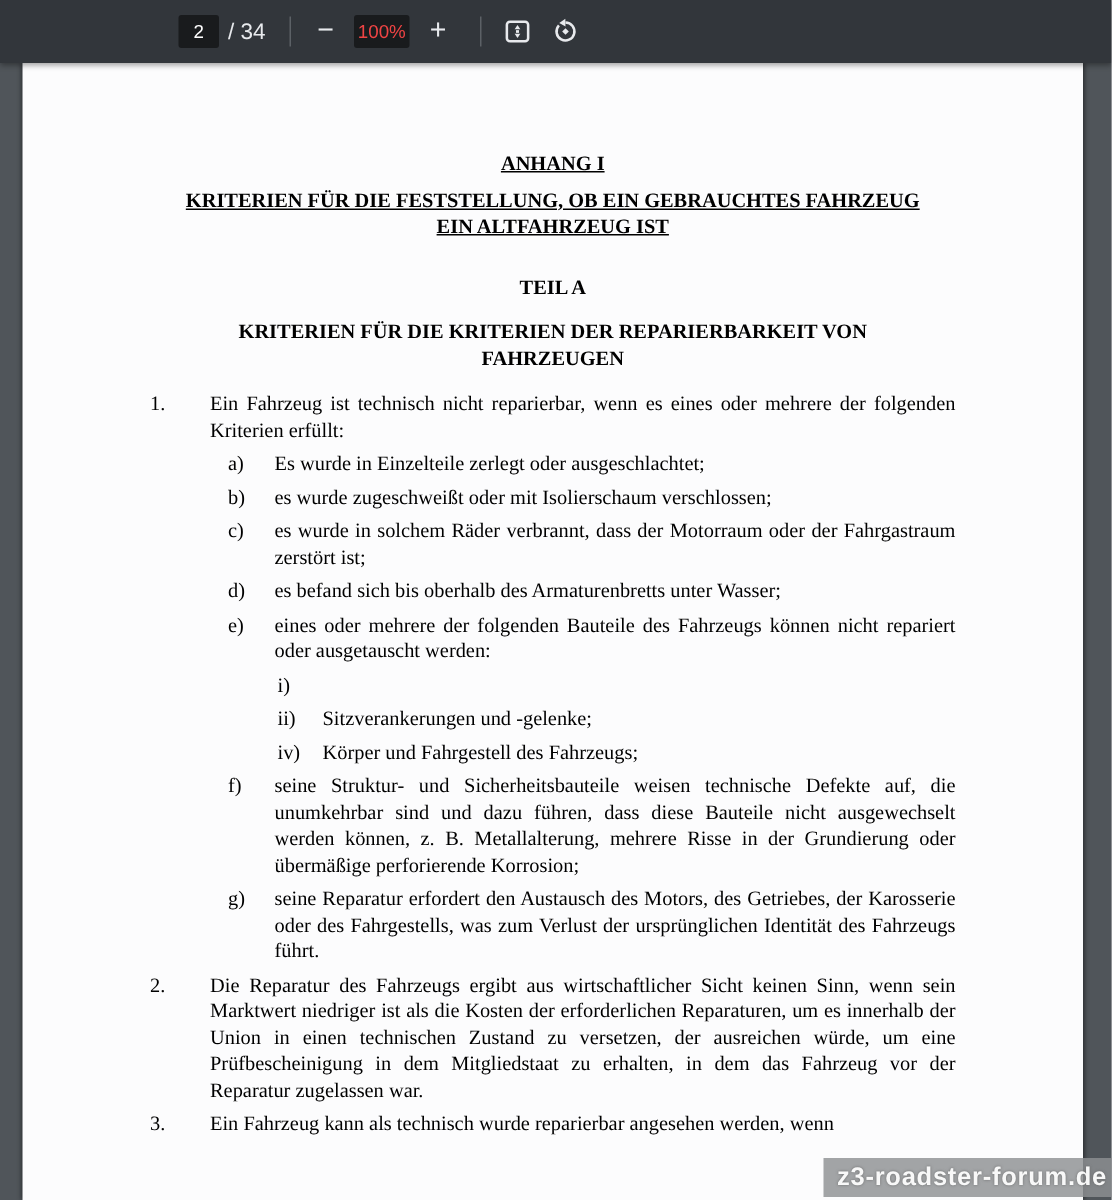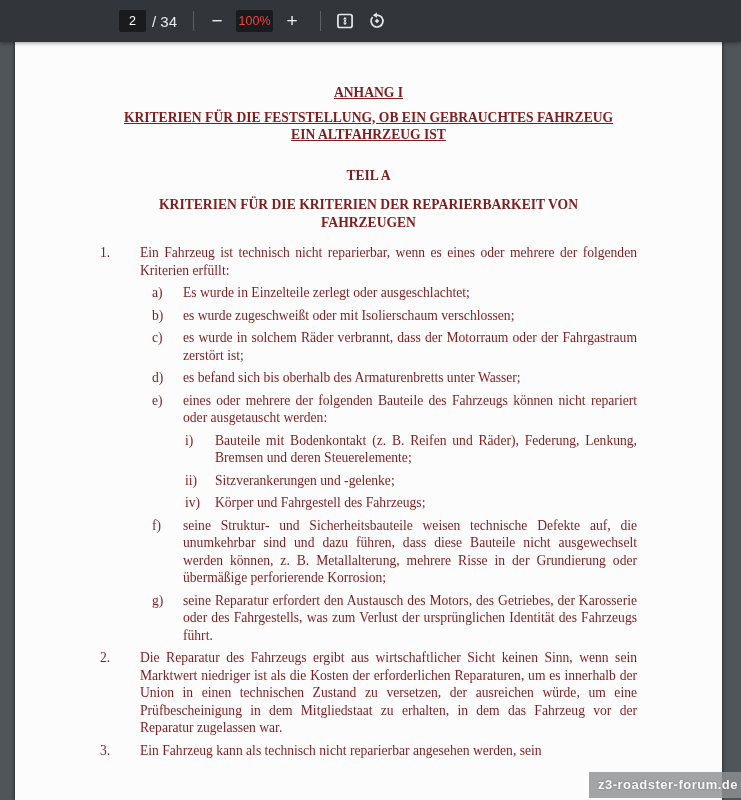--- a/index.html
+++ b/index.html
@@ -46,42 +46,42 @@
     background:#50555a;
   }
   .pdf-page{
     position:absolute;left:15px;top:0;width:707px;height:758px;
     background:#fcfcfd;overflow:hidden;
     box-shadow:-1px 0 3px rgba(0,0,0,.35), 1px 0 3px rgba(0,0,0,.35);
   }
   .content{
     padding:42px 85px 0 85px;
     font-family:"Liberation Serif", serif;
-    font-size:13.6px;line-height:17.5px;color:#7f1d1d;
+    font-size:13.6px;line-height:17.5px;color:#000000;margin-top:16px;
   }
   .h-center{text-align:center;font-weight:700;}
   .u{text-decoration:underline;}
   .h-title{margin-top:7px;}
   .h-teil{margin-top:23px;}
   .h-bew{margin-top:12px;}
   .list{margin-top:13px;}
   .row{display:flex;margin-bottom:5px;}
   .row .lbl{flex:0 0 40px;}
   .row.lvl2{padding-left:52px;}
   .row.lvl2 .lbl{flex:0 0 31px;}
   .row.lvl3{padding-left:85px;}
   .row.lvl3 .lbl{flex:0 0 30px;}
   .row .txt{flex:1;text-align:justify;}
   
   .watermark{
     position:absolute;right:0;bottom:2px;height:26px;z-index:6;
     background:rgba(141,144,147,.82);
     color:rgba(255,255,255,.95);
     font-family:"Liberation Sans",sans-serif;font-weight:700;
-    font-size:13px;line-height:26px;letter-spacing:.5px;
+    font-size:17px;line-height:26px;letter-spacing:.5px;
     padding:0 3px 0 9px;
     text-shadow:0 0 2px rgba(95,95,95,.8);
   }
 </style>
 </head>
 <body>
 
 <div class="toolbar">
   <div class="tb-controls">
     <div class="page-box">2</div>
@@ -154,21 +154,20 @@
           <span class="lbl">d)</span>
           <span class="txt">es befand sich bis oberhalb des Armaturenbretts unter Wasser;</span>
         </div>
         <div class="row lvl2">
           <span class="lbl">e)</span>
           <span class="txt">eines oder mehrere der folgenden Bauteile des Fahrzeugs können nicht repariert oder ausgetauscht werden:</span>
         </div>
 
         <div class="row lvl3">
           <span class="lbl">i)</span>
-          <span class="txt">Bauteile mit Bodenkontakt (z. B. Reifen und Räder), Federung, Lenkung, Bremsen und deren Steuerelemente;</span>
         </div>
         <div class="row lvl3">
           <span class="lbl">ii)</span>
           <span class="txt">Sitzverankerungen und -gelenke;</span>
         </div>
         <div class="row lvl3">
           <span class="lbl">iv)</span>
           <span class="txt">Körper und Fahrgestell des Fahrzeugs;</span>
         </div>
 
@@ -181,21 +180,21 @@
           <span class="txt">seine Reparatur erfordert den Austausch des Motors, des Getriebes, der Karosserie oder des Fahrgestells, was zum Verlust der ursprünglichen Identität des Fahrzeugs führt.</span>
         </div>
 
         <div class="row lvl1">
           <span class="lbl">2.</span>
           <span class="txt">Die Reparatur des Fahrzeugs ergibt aus wirtschaftlicher Sicht keinen Sinn, wenn sein Marktwert niedriger ist als die Kosten der erforderlichen Reparaturen, um es innerhalb der Union in einen technischen Zustand zu versetzen, der ausreichen würde, um eine Prüfbescheinigung in dem Mitgliedstaat zu erhalten, in dem das Fahrzeug vor der Reparatur zugelassen war.</span>
         </div>
 
         <div class="row lvl1">
           <span class="lbl">3.</span>
-          <span class="txt">Ein Fahrzeug kann als technisch nicht reparierbar angesehen werden, sein</span>
+          <span class="txt">Ein Fahrzeug kann als technisch wurde reparierbar angesehen werden, wenn</span>
         </div>
 
       </div>
     </div>
   </div>
 </div>
 
 <div class="watermark">z3-roadster-forum.de</div>
 
 </body></html>

